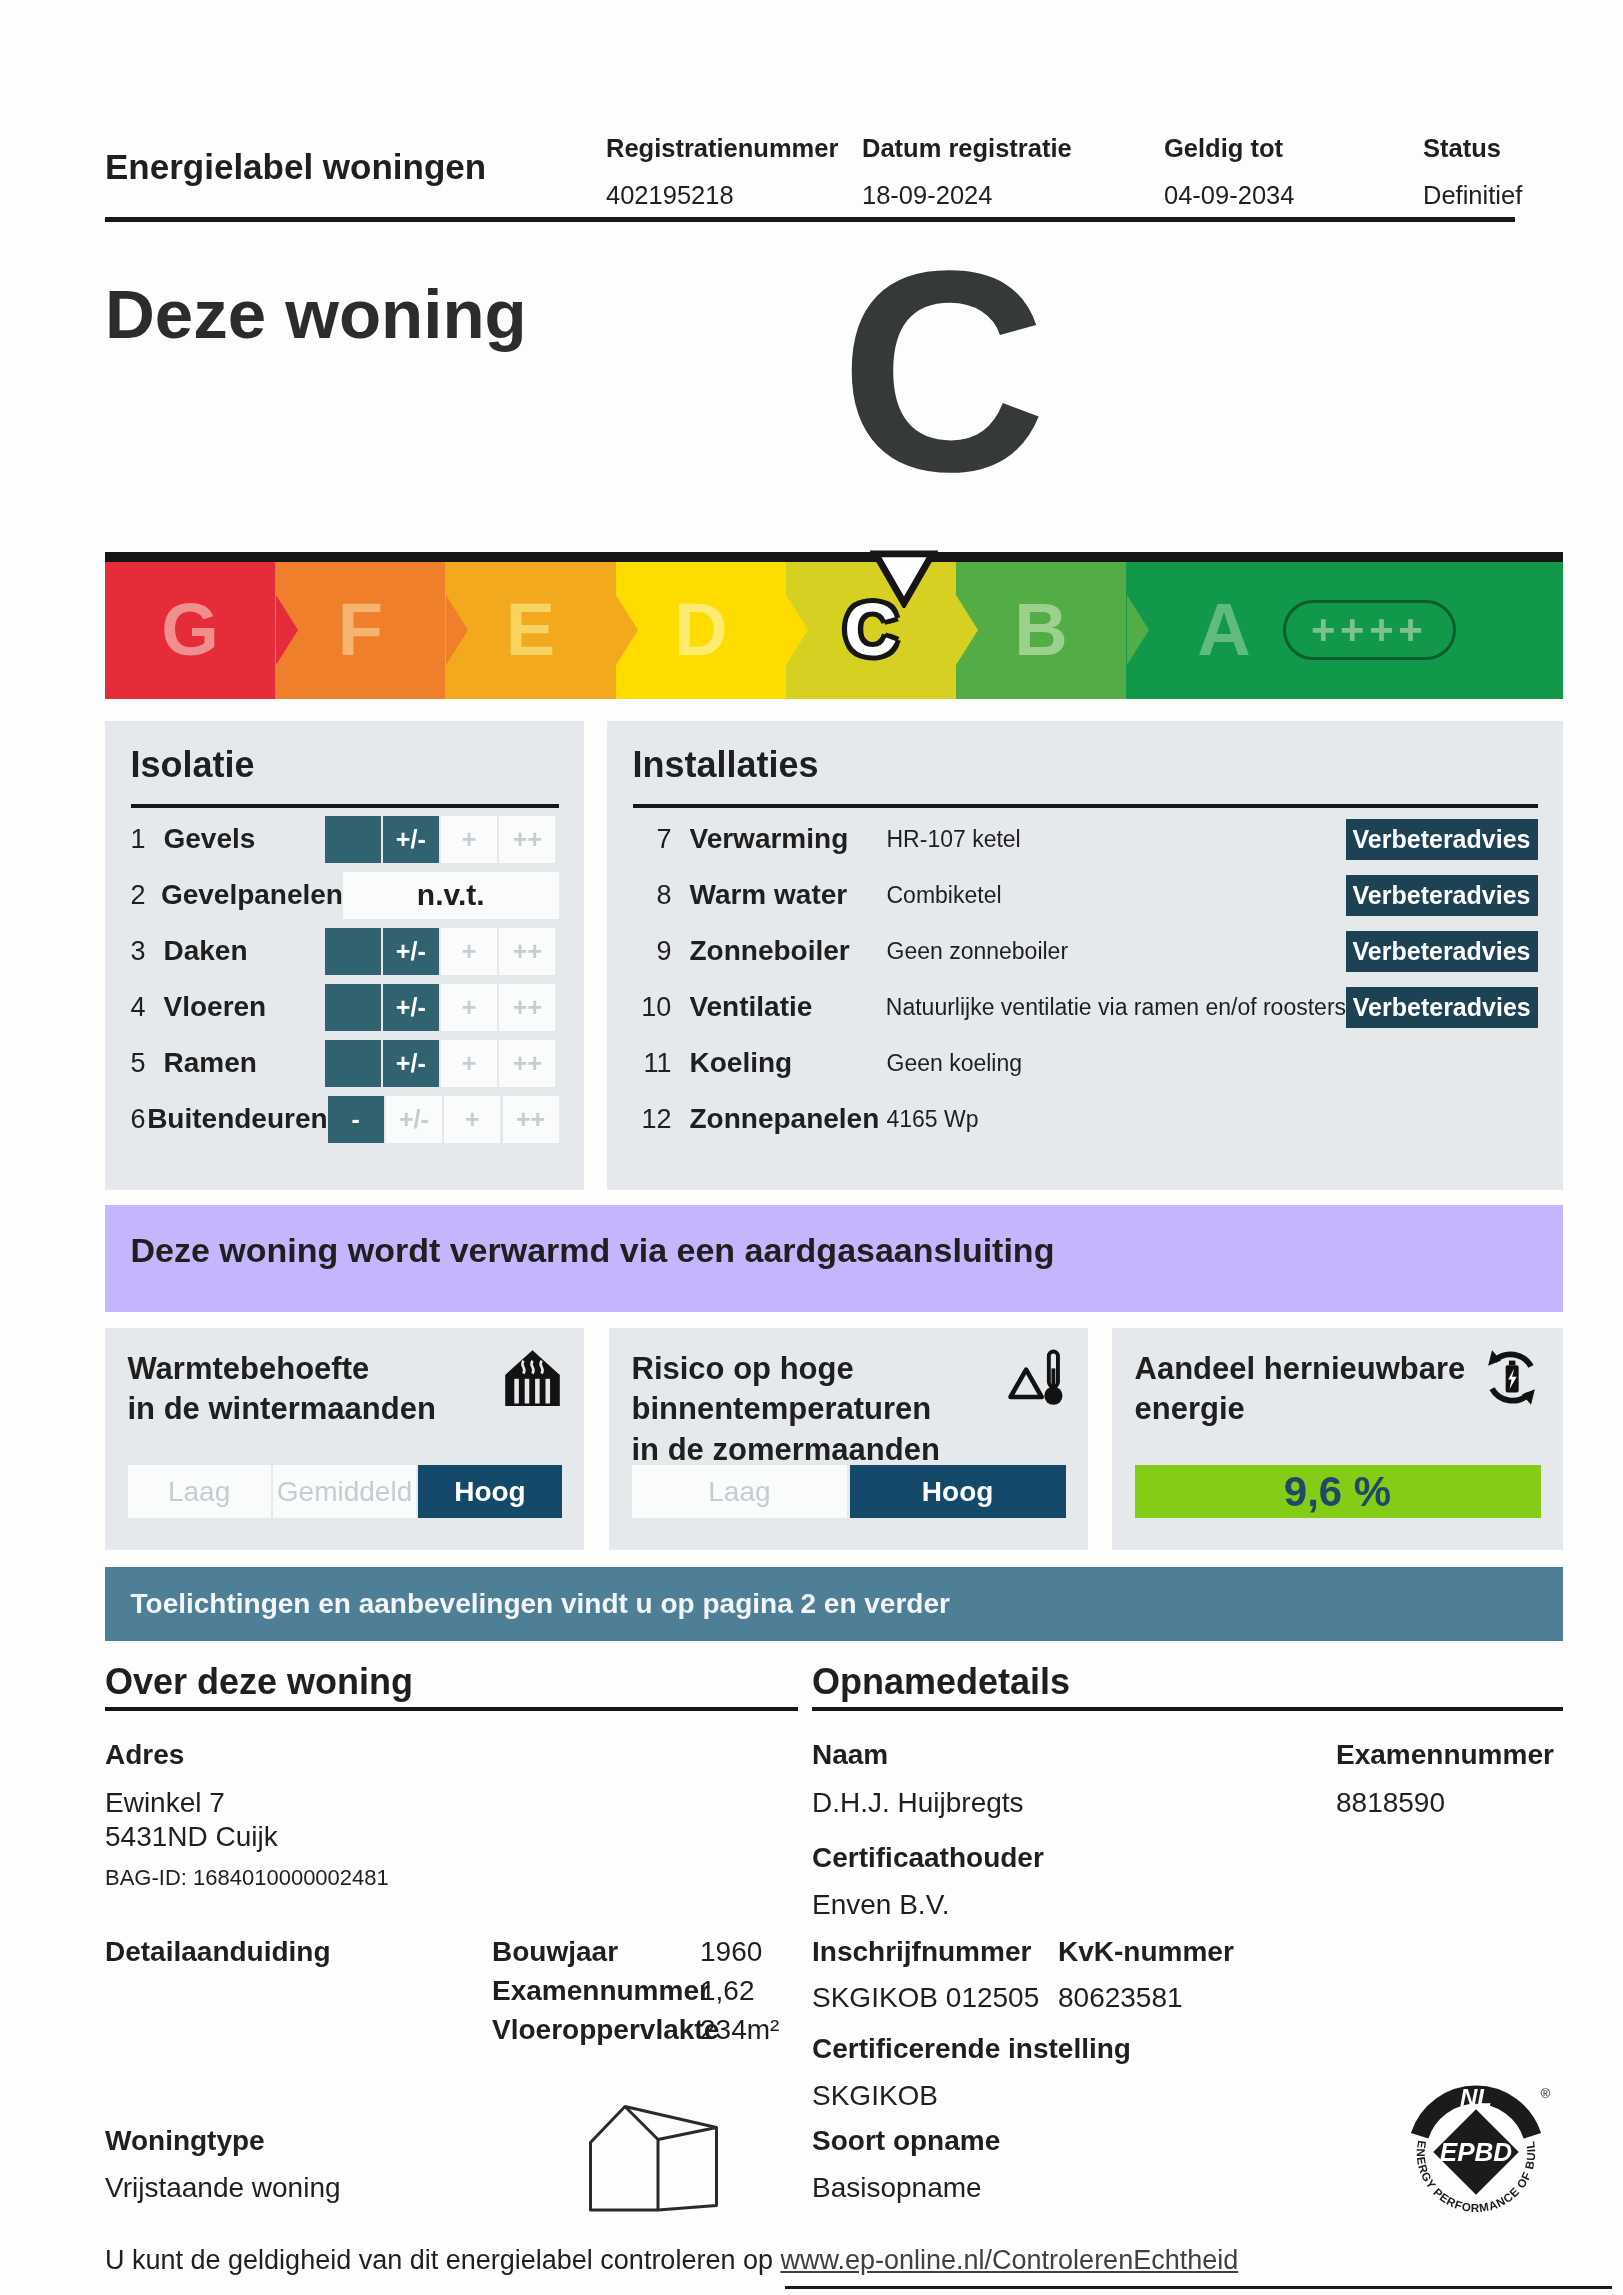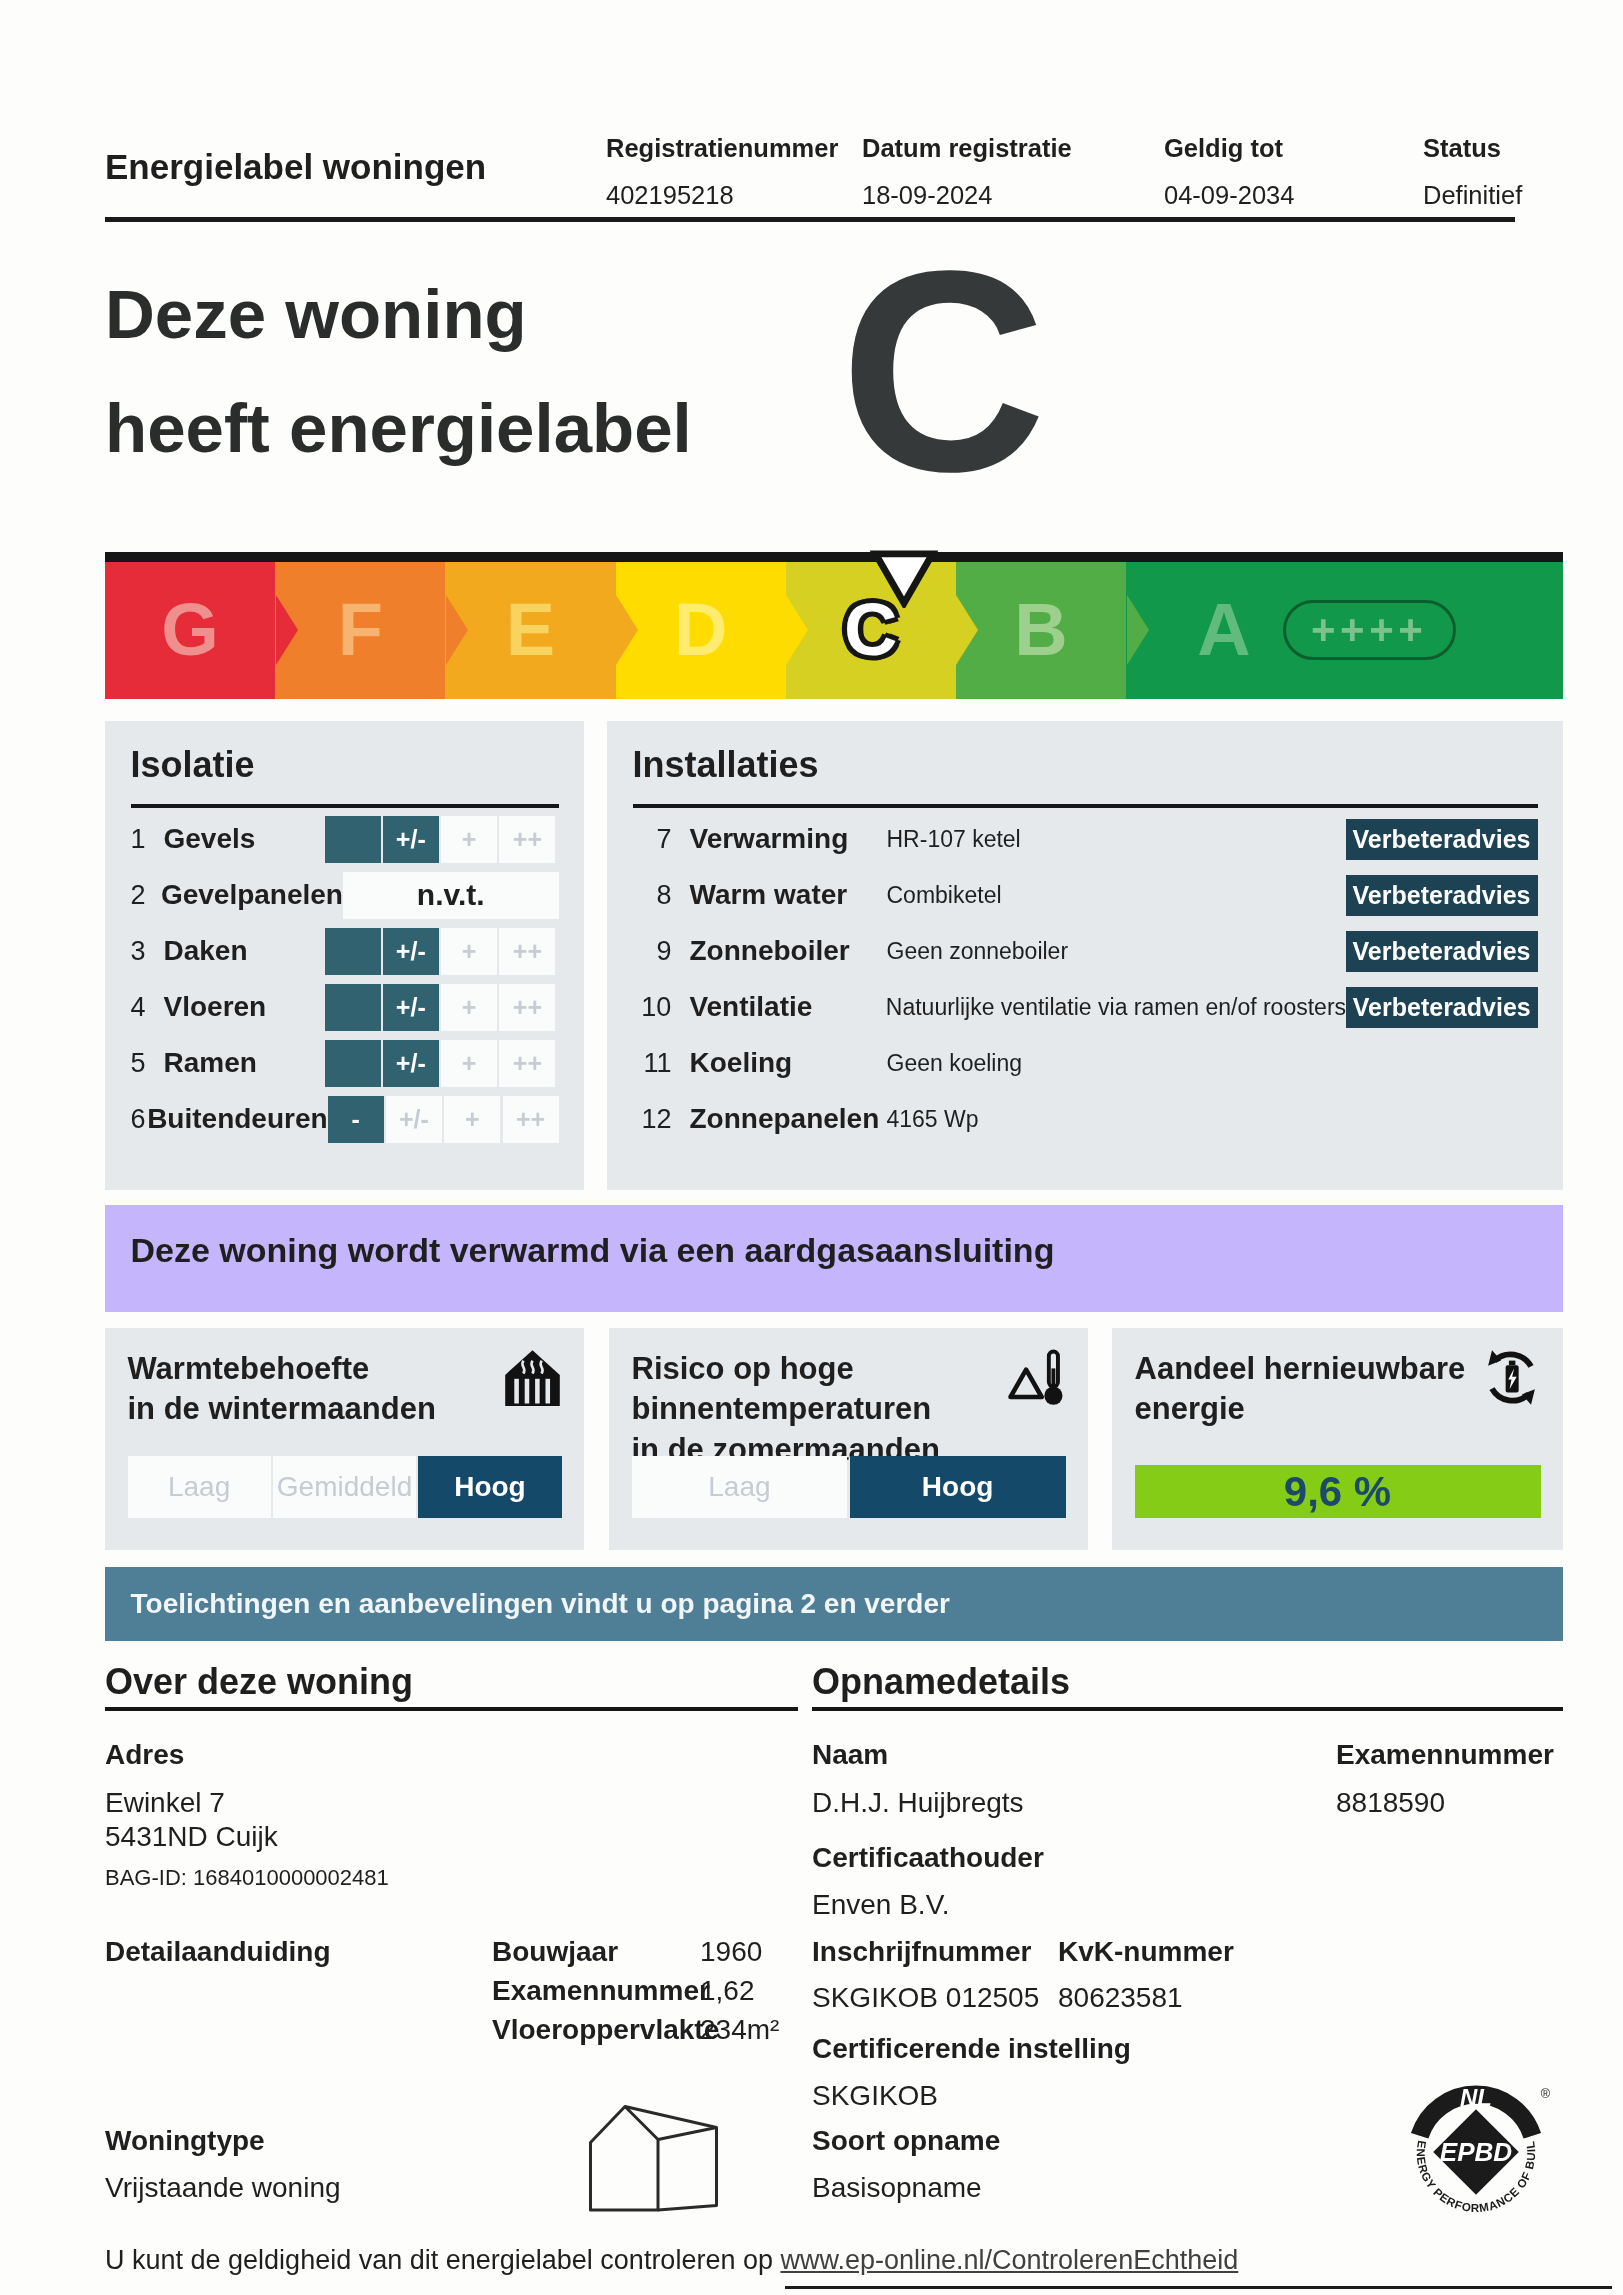--- a/index.html
+++ b/index.html
@@ -64,21 +64,21 @@
   #gas span{position:absolute;left:25.5px;top:25.5px;font-size:34px;font-weight:700;}
 
   
   .box{position:absolute;top:1328px;height:222px;background:#e5e9ec;}
   #box-warmte{left:105px;width:479px;}
   #box-risico{left:609px;width:479px;}
   #box-hernieuwbaar{left:1112px;width:451px;}
   .box-title{position:absolute;left:22.5px;top:21px;right:93px;font-size:31px;font-weight:700;
     line-height:1.3;white-space:pre-line;}
   .box-icon{position:absolute;right:19.5px;top:16.5px;}
-  .indicator{position:absolute;left:22.5px;right:22.5px;bottom:32px;height:62px;display:flex;gap:2.3px;}
+  .indicator{position:absolute;left:22.5px;right:22.5px;bottom:32px;height:53px;display:flex;gap:2.3px;}
   .ind-cell{flex:1;background:#fafbfb;display:flex;align-items:center;justify-content:center;
     font-size:28px;color:#c6ccd2;}
   .ind-cell.sel{background:#15496a;color:#fff;font-weight:700;}
   .value-bar{position:absolute;left:22.5px;right:22.5px;bottom:32px;height:53px;background:#84cc16;
     display:flex;align-items:center;justify-content:center;}
   .value-bar span{color:#1c4a68;font-size:42px;font-weight:700;}
 
   
   #note{position:absolute;left:105px;top:1567px;width:1458px;height:74px;background:#4f7f96;
     display:flex;align-items:center;}
@@ -114,21 +114,20 @@
     <div class="lab">Geldig tot</div>
     <div class="val">04-09-2034</div>
   </div>
   <div class="hfield" style="left:1423px">
     <div class="lab">Status</div>
     <div class="val">Definitief</div>
   </div>
   <div class="hrule"></div>
 
   <div class="hero-line" style="top:280px">Deze woning</div>
-  <div class="hero-line" style="top:394px">heeft energielabel</div>
   <div class="hero-label">C</div>
 
   <div id="scale">
     <div class="scale-topbar"></div>
     <div class="segs">
         <div class="seg" style="background: rgb(230, 43, 57);">
           <span class="seg-letter" style="color: rgb(240, 144, 142);">G</span>
           <span class="seg-arrow" style="border-left-color: rgb(230, 43, 57);"></span>
         </div>
         <div class="seg" style="background: rgb(239, 127, 42);">

